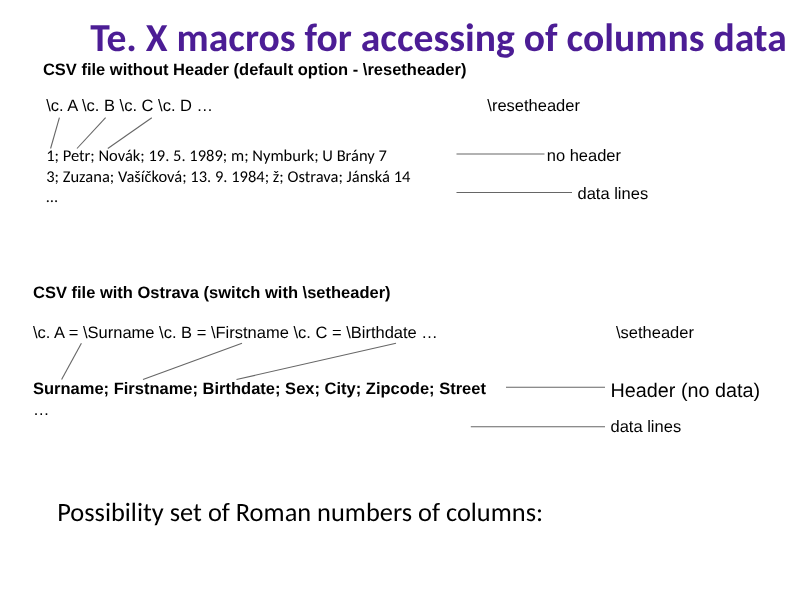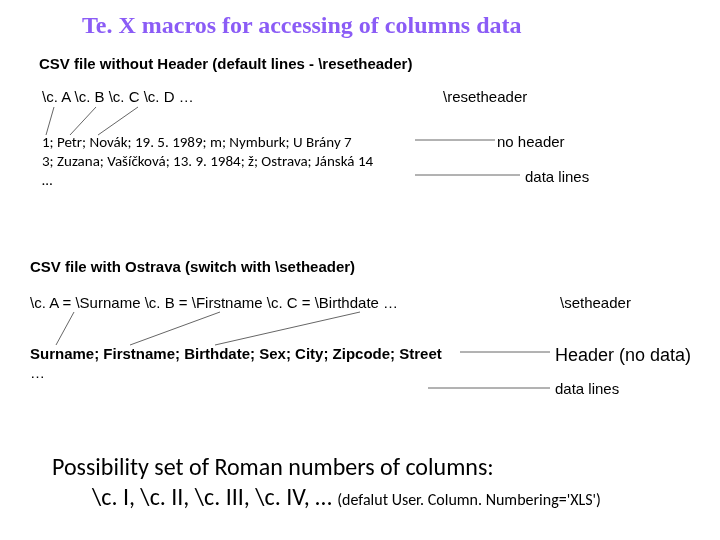--- a/index.html
+++ b/index.html
@@ -6,27 +6,26 @@
     margin: 0;
     padding: 0;
     width: 720px;
     height: 540px;
     background: #fff;
     font-family: Calibri, Arial, sans-serif;
     position: relative;
     overflow: hidden;
   }
   .title {
-    font-size: 24px;
+    font-size: 36px;
     font-weight: bold;
-    color: #8b5cf6;
+    color: #4c1d95;
     position: absolute;
     top: 12px;
     left: 82px;
-    font-family: Liberation Serif, serif;
   }
   .subhead {
     font-family: Arial, sans-serif;
     font-weight: bold;
     font-size: 15px;
     position: absolute;
   }
   .sub1 { top: 55px; left: 39px; }
   .sub2 { top: 258px; left: 30px; }
   .macros {
@@ -87,21 +86,21 @@
     top: 0;
     left: 0;
     pointer-events: none;
   }
 </style>
 </head>
 <body>
 
 <div class="title">Te. X macros for accessing of columns data</div>
 
-<div class="subhead sub1">CSV file without Header (default lines - \resetheader)</div>
+<div class="subhead sub1">CSV file without Header (default option - \resetheader)</div>
 
 <div class="macros m1">\c. A   \c. B   \c. C   \c. D   …</div>
 <div class="macros reset">\resetheader</div>
 <div class="macros noheader">no header</div>
 <div class="macros datalines1">data lines</div>
 
 <div class="csv1" id="csv1">
     <div>1; Petr; Novák; 19. 5. 1989; m; Nymburk; U Brány 7</div>
     <div>3; Zuzana; Vašíčková; 13. 9. 1984; ž; Ostrava; Jánská 14</div>
     <div>…</div>
@@ -115,23 +114,20 @@
 <div class="csv2head">Surname; Firstname; Birthdate; Sex; City; Zipcode; Street</div>
 <div class="csv2" id="csv2">
     <div>…</div>
   </div>
 
 <div class="macros headerNoData">Header (no data)</div>
 <div class="macros datalines2">data lines</div>
 
 <div class="footer">
   <div>Possibility set of Roman numbers of columns:</div>
-  <div class="footer2">
-    <span>\c. I, \c. II, \c. III, \c. IV, … </span><span class="smallnote">(defalut  User. Column. Numbering='XLS')</span>
-  </div>
 </div>
 
 <svg class="lines" width="720" height="540">
   <line x1="54" y1="107" x2="46" y2="135" stroke="#666" stroke-width="1"></line>
   <line x1="96" y1="107" x2="70" y2="135" stroke="#666" stroke-width="1"></line>
   <line x1="138" y1="107" x2="98" y2="135" stroke="#666" stroke-width="1"></line>
   <line x1="415" y1="140" x2="495" y2="140" stroke="#666" stroke-width="1"></line>
   <line x1="415" y1="175" x2="520" y2="175" stroke="#666" stroke-width="1"></line>
   <line x1="74" y1="312" x2="56" y2="345" stroke="#666" stroke-width="1"></line>
   <line x1="220" y1="312" x2="130" y2="345" stroke="#666" stroke-width="1"></line>

